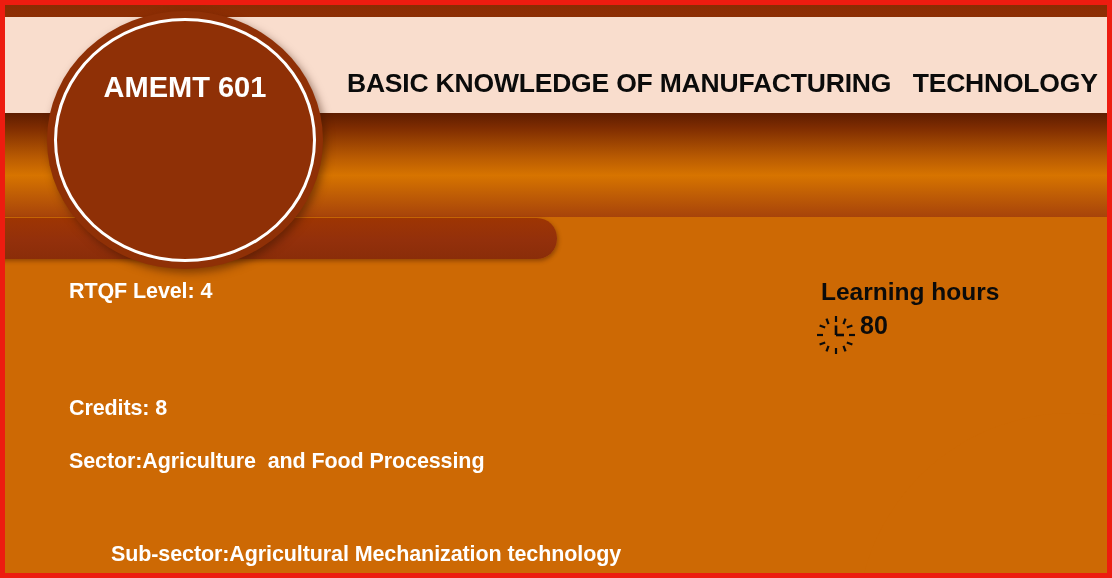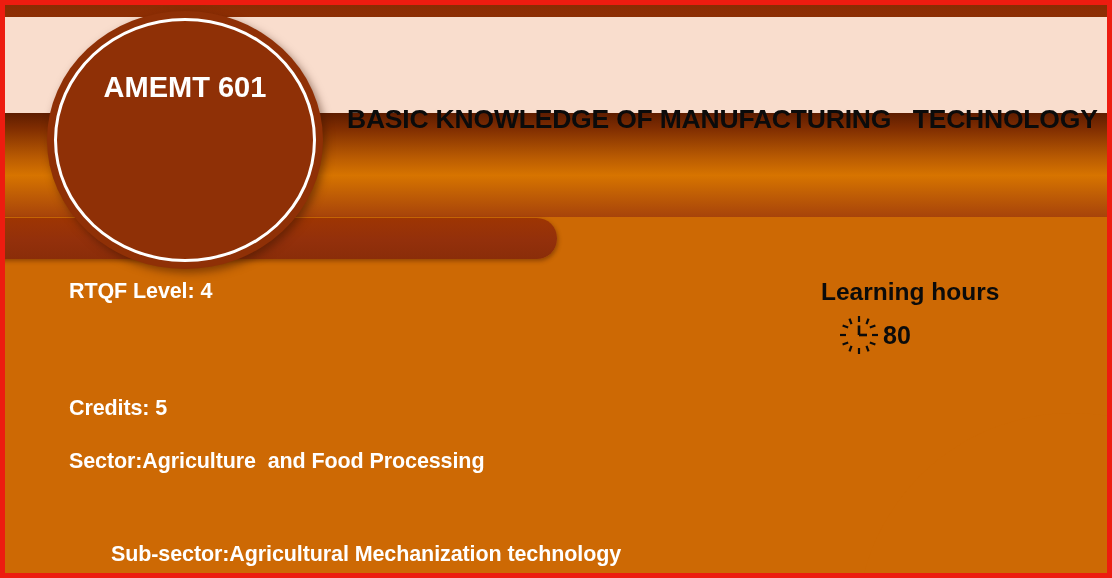--- a/index.html
+++ b/index.html
@@ -158,21 +158,20 @@
   
   .course-title {
     position: absolute;
     left: 342px;
     top: 63px;
     font-size: 26.5px;
     font-weight: bold;
     color: #0B0B0B;
     white-space: pre;
     letter-spacing: -0.2px;
-    margin-top: 36px;
   }
   .course-subtitle {
     position: absolute;
     left: 399px;
     top: 128px;
     font-size: 21px;
     font-weight: bold;
     color: #FFFFFF;
     white-space: pre;
     text-shadow: 0 1px 2px rgba(60, 20, 0, .5);
@@ -198,24 +197,24 @@
     position: absolute;
     left: 816px;
     top: 273px;
     font-size: 24.5px;
     font-weight: bold;
     color: #0B0B0B;
     white-space: nowrap;
   }
   .hours-row {
     position: absolute;
-    left: 830px;
+    left: 807px;
     top: 308px;
     display: flex;
-    align-items: center;
+    align-items: flex-start;
   }
   .clock-icon { display: block; }
   .hours-value {
     font-size: 25px;
     font-weight: bold;
     color: #0B0B0B;
     line-height: 1;
     margin-left: -4px;
     margin-bottom: 2px;
   }
@@ -237,21 +236,21 @@
   </div>
 
   <div class="ribbon"></div>
 
   <div class="code-circle"></div>
   <div class="code-circle-label">AMEMT 601</div>
 
   <div class="course-title">BASIC KNOWLEDGE OF MANUFACTURING   TECHNOLOGY</div>
 
   <div class="meta meta-level">RTQF Level: 4</div>
-  <div class="meta meta-credits">Credits: 5</div>
+  <div class="meta meta-credits">Credits: 8</div>
   <div class="meta meta-sector">Sector:Agriculture  and Food Processing</div>
   <div class="meta meta-subsector">Sub-sector:Agricultural Mechanization technology</div>
 
   <div class="hours-title">Learning hours</div>
   <div class="hours-row">
     <span>
       <svg class="clock-icon" width="52" height="46" viewBox="0 0 52 46" xmlns="http://www.w3.org/2000/svg">
         <g stroke="#0B0B0B" stroke-width="2.2" stroke-linecap="butt">
 
           <line x1="24" y1="3" x2="24" y2="9"></line>

